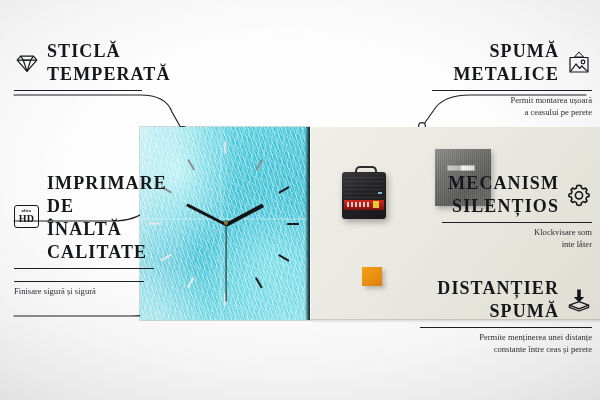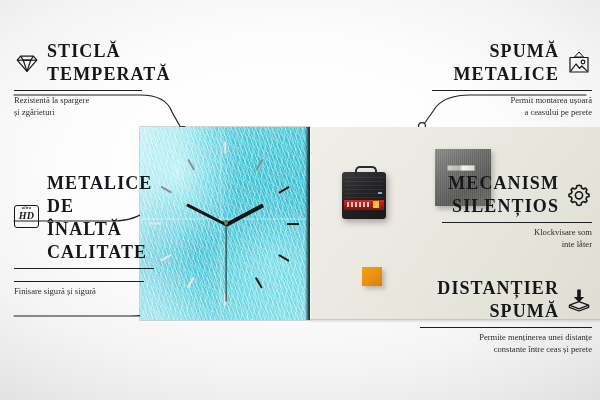--- a/index.html
+++ b/index.html
@@ -157,23 +157,22 @@
   .left  .feat-title, .left .feat-sub { text-align: left; }
   .right .feat-head { justify-content: flex-end; }
   .right .feat-title, .right .feat-sub { text-align: right; }
 
   .ficon { flex: 0 0 auto; width: 26px; height: 26px; display: block; }
   .ficon svg { display: block; width: 100%; height: 100%; }
 
   .hd-badge {
     width: 25px; height: 23px; box-sizing: border-box;
     border: 1.4px solid #15171a; border-radius: 3px;
-    display: flex; flex-direction: column; align-items: center; justify-content: flex-start;
+    display: flex; flex-direction: column; align-items: center; justify-content: center;
     line-height: 1;
-    font-style: italic;
   }
   .hd-badge .ultra { font-size: 4.2px; font-weight: bold; letter-spacing: .2px; color: #15171a; }
   .hd-badge .hd { font-size: 10px; font-weight: bold; letter-spacing: .3px; color: #15171a; margin-top: .5px; }
 
   
   #f-glass  { left: 14px;  top: 40px;  width: 128px; }
   #f-print  { left: 14px;  top: 172px; width: 140px; }
   #f-edges  { left: 14px;  top: 277px; width: 130px; }
   
   #f-hangers { right: 8px; top: 40px;  width: 160px; }
@@ -265,33 +264,31 @@
               <path d="M6.6,6.2 L9.3,10.2 L13,21.4"></path>
           <path d="M19.4,6.2 L16.7,10.2 L13,21.4"></path>
               <path d="M9.3,10.2 L16.7,10.2"></path>
         </g>
           </svg>
       </span>
       <div class="feat-title">STICLĂ
 TEMPERATĂ</div>
     </div>
     <div class="feat-rule"></div>
-    <div class="feat-sub">Rezistentă la spargere
-și zgârieturi</div>
   </div>
 
   <div class="feature left" id="f-print">
     <div class="feat-head">
       <span class="ficon">
         <span class="hd-badge">
           <span class="ultra">ultra</span>
           <span class="hd">HD</span>
         </span>
       </span>
-      <div class="feat-title">METALICE DE
+      <div class="feat-title">IMPRIMARE DE
 ÎNALTĂ CALITATE</div>
     </div>
     <div class="feat-rule"></div>
   </div>
 
   <div class="feature left" id="f-edges">
     <div class="feat-rule"></div>
     <div class="feat-sub">Finisare sigură și sigură</div>
   </div>
 

